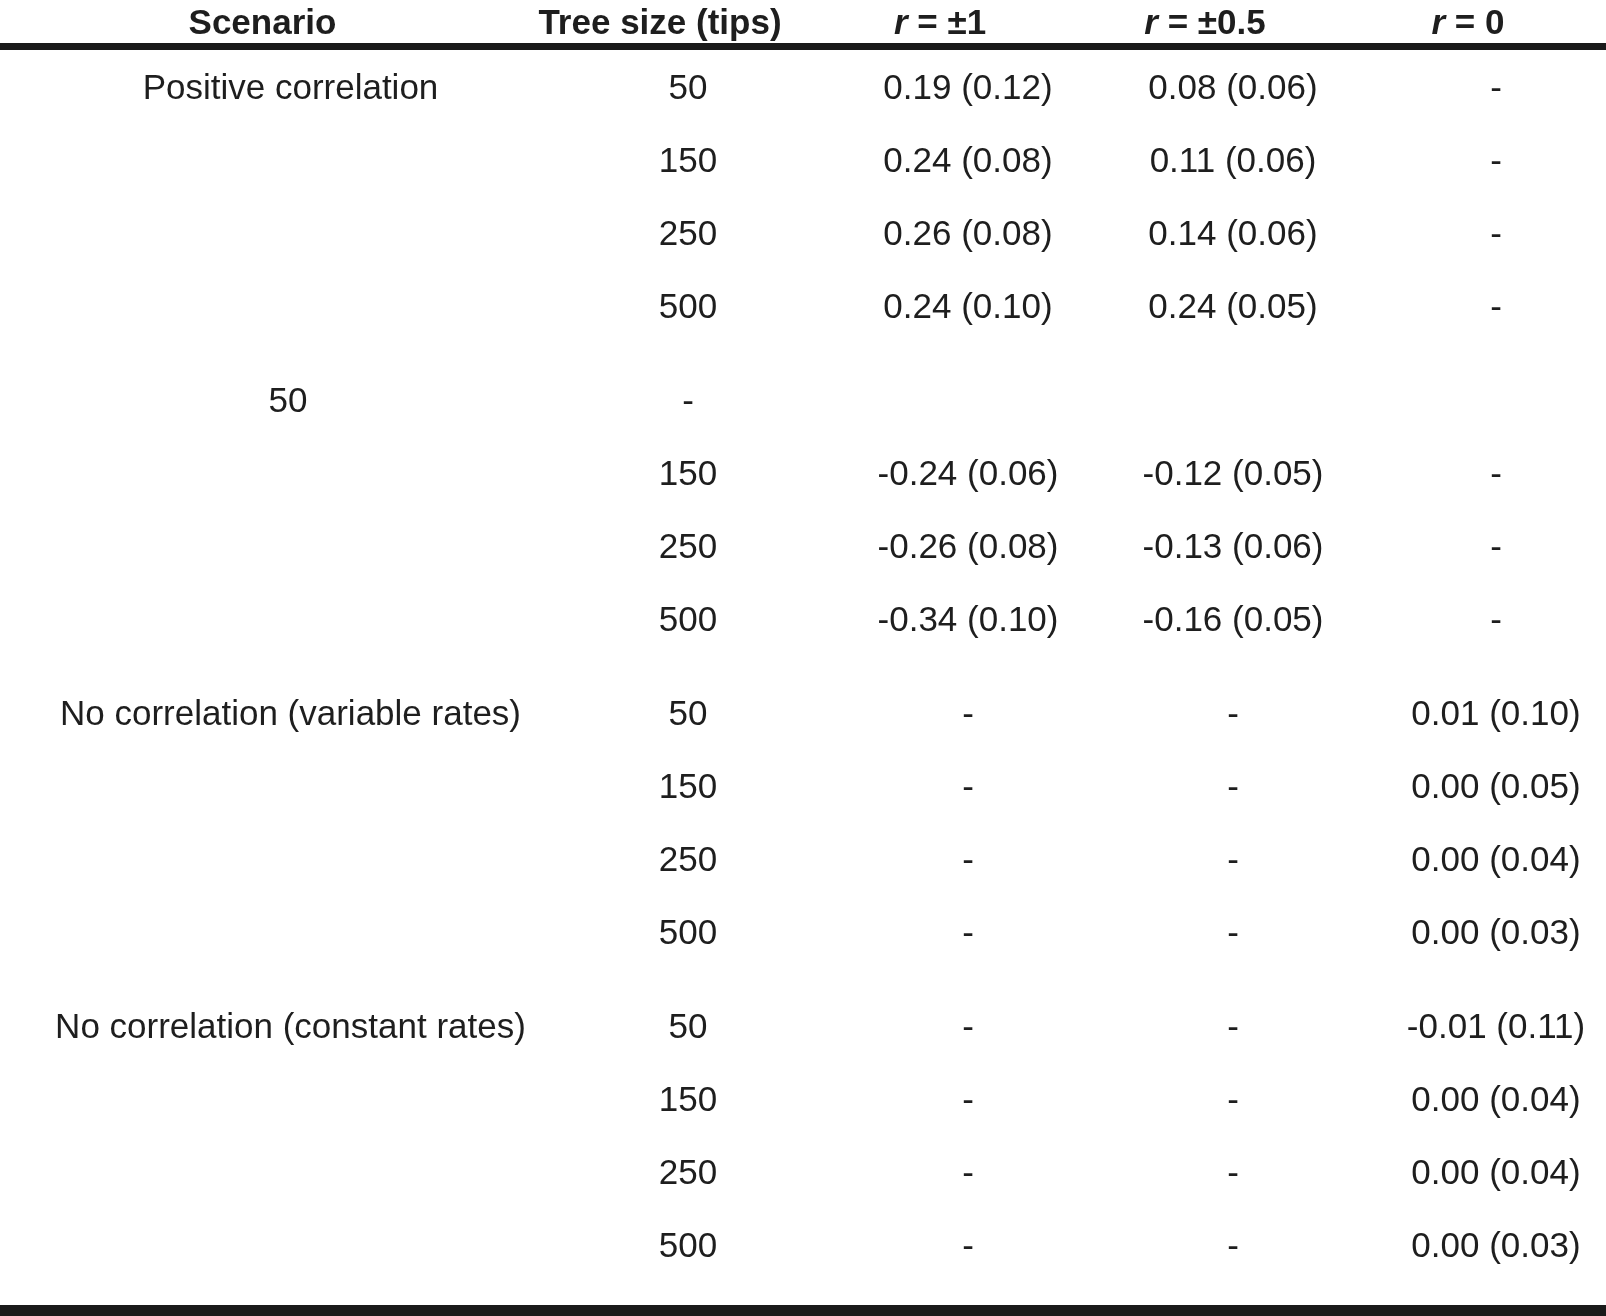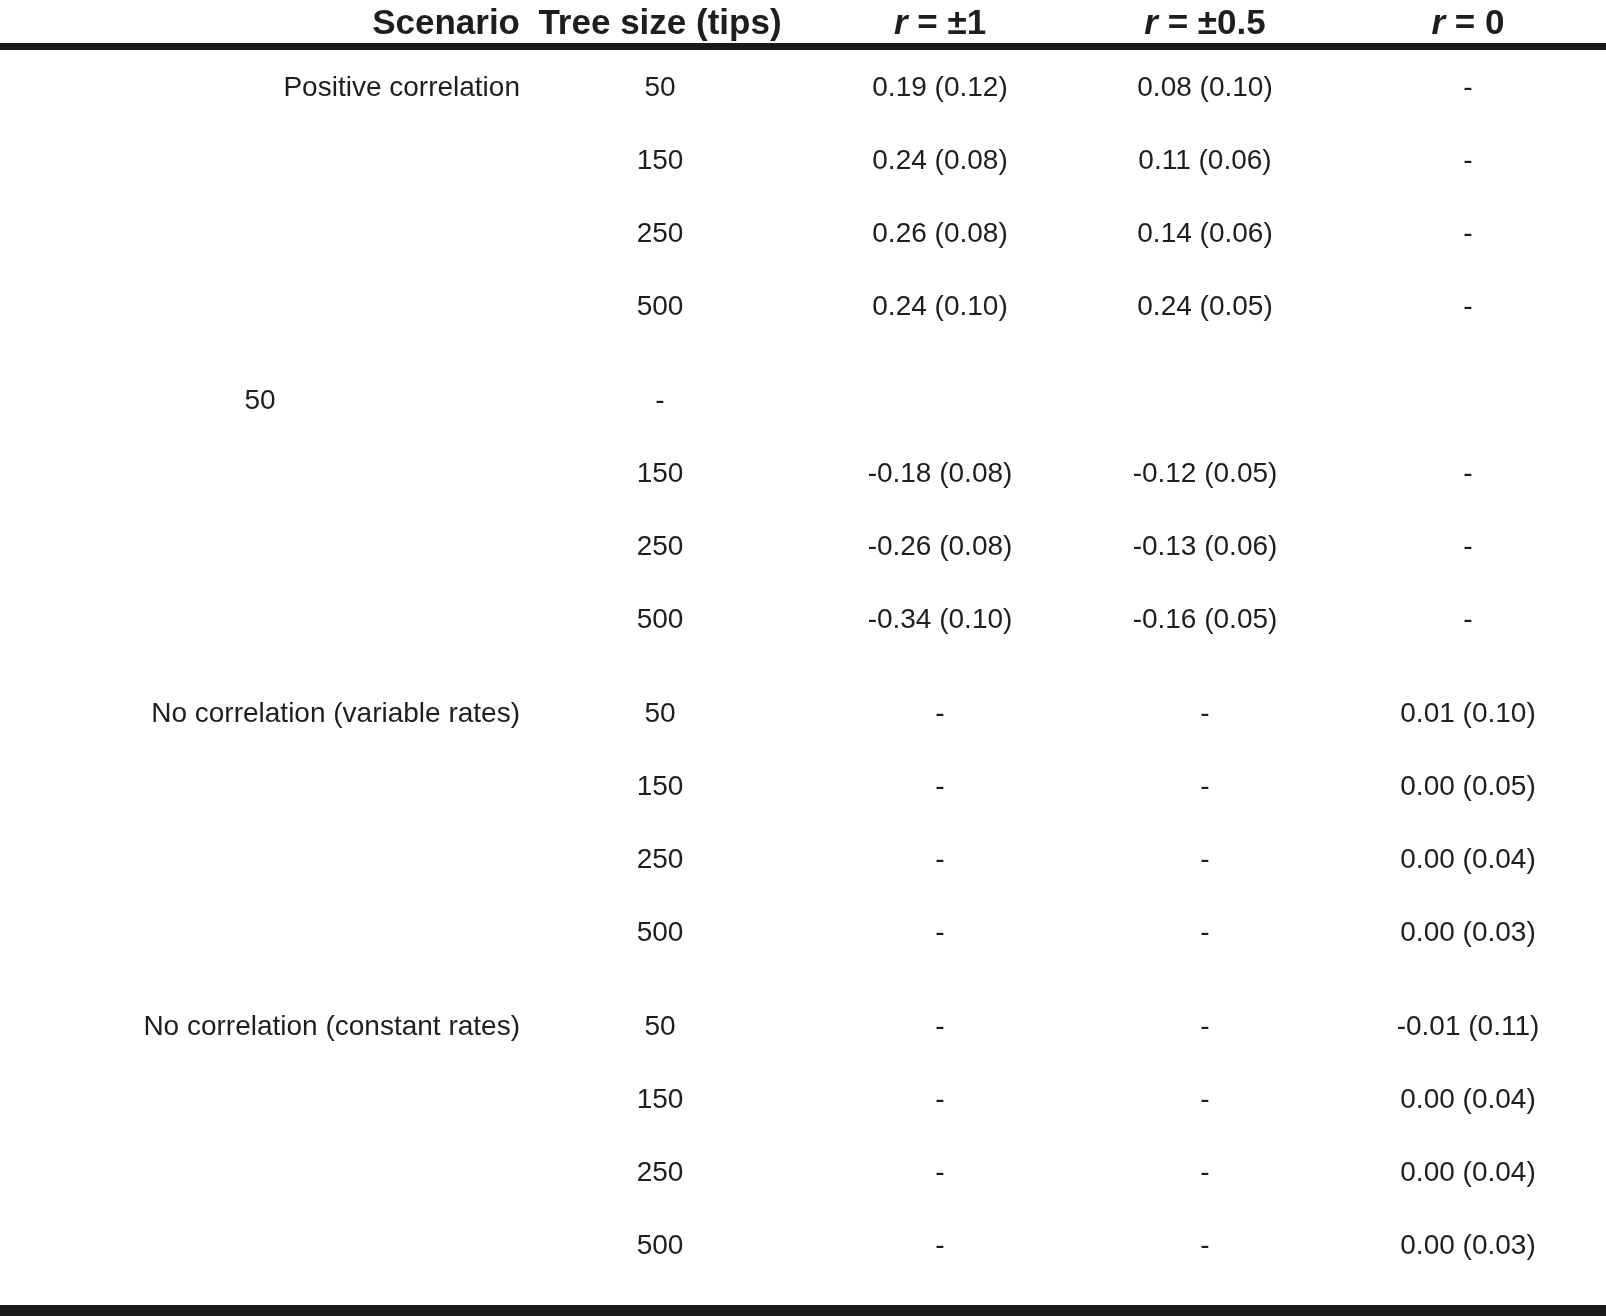--- a/index.html
+++ b/index.html
@@ -27,27 +27,28 @@
     height: 43px;
     border-bottom: 7px solid #1a1a1a;
     font-weight: bold;
     font-size: 35px;
   }
   .header-row .cell {
     line-height: 38px;
   }
   .row {
     height: 73px;
-    font-size: 28px;
+    font-size: 35px;
+    padding-left: 28px;
   }
   .cell {
     white-space: nowrap;
   }
   .scenario {
-    text-align: right;
+    text-align: center;
     padding-left: 5px;
   }
   .center {
     text-align: center;
   }
   .section-gap {
     margin-top: 21px;
   }
   .r-sym {
     font-style: italic;
@@ -72,21 +73,21 @@
     <div class="cell center"><span class="r-sym">r</span><span> = ±1</span></div>
     <div class="cell center"><span class="r-sym">r</span><span> = ±0.5</span></div>
     <div class="cell center"><span class="r-sym">r</span><span> = 0</span></div>
   </div>
 
   <div class="section">
     <div class="row">
       <div class="cell scenario">Positive correlation</div>
       <div class="cell center">50</div>
       <div class="cell center">0.19 (0.12)</div>
-      <div class="cell center">0.08 (0.10)</div>
+      <div class="cell center">0.08 (0.06)</div>
       <div class="cell center">-</div>
     </div>
     <div class="row">
       <div class="cell scenario"></div>
       <div class="cell center">150</div>
       <div class="cell center">0.24 (0.08)</div>
       <div class="cell center">0.11 (0.06)</div>
       <div class="cell center">-</div>
     </div>
     <div class="row">
@@ -106,21 +107,21 @@
   </div>
 
   <div class="section section-gap">
     <div class="row">
       <div class="cell center">50</div>
       <div class="cell center">-</div>
     </div>
     <div class="row">
       <div class="cell scenario"></div>
       <div class="cell center">150</div>
-      <div class="cell center">-0.18 (0.08)</div>
+      <div class="cell center">-0.24 (0.06)</div>
       <div class="cell center">-0.12 (0.05)</div>
       <div class="cell center">-</div>
     </div>
     <div class="row">
       <div class="cell scenario"></div>
       <div class="cell center">250</div>
       <div class="cell center">-0.26 (0.08)</div>
       <div class="cell center">-0.13 (0.06)</div>
       <div class="cell center">-</div>
     </div>

